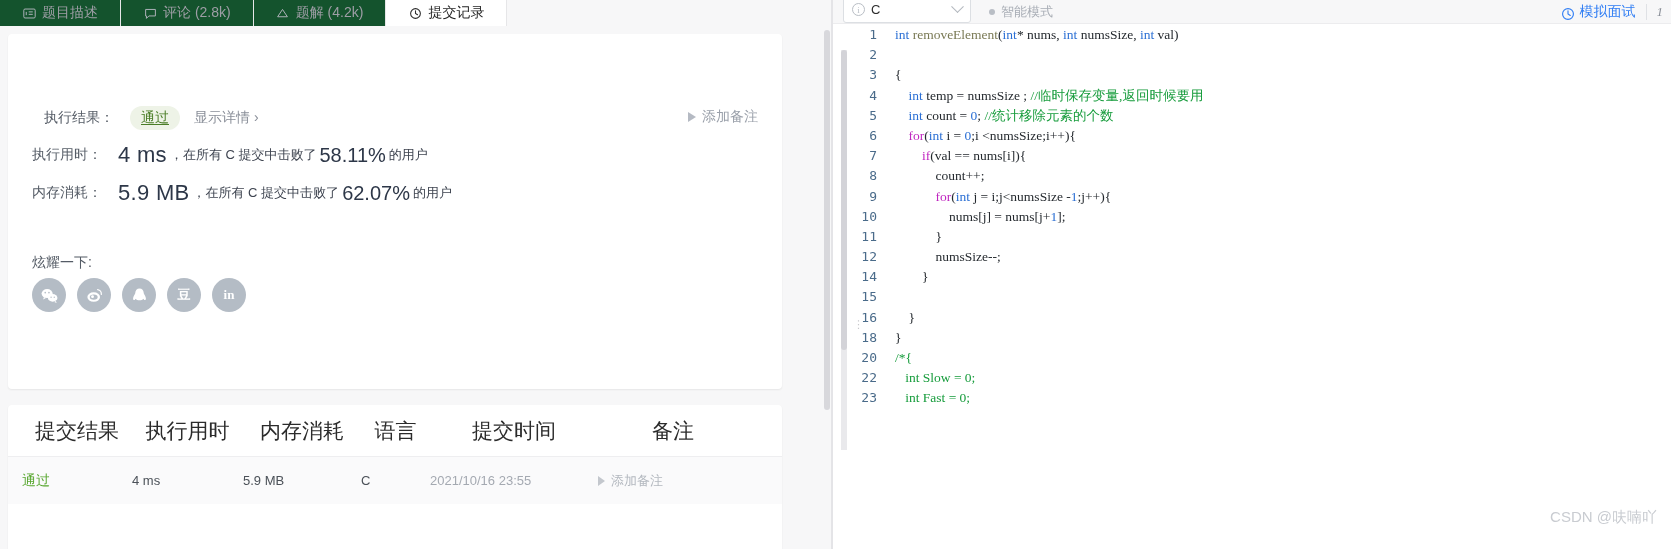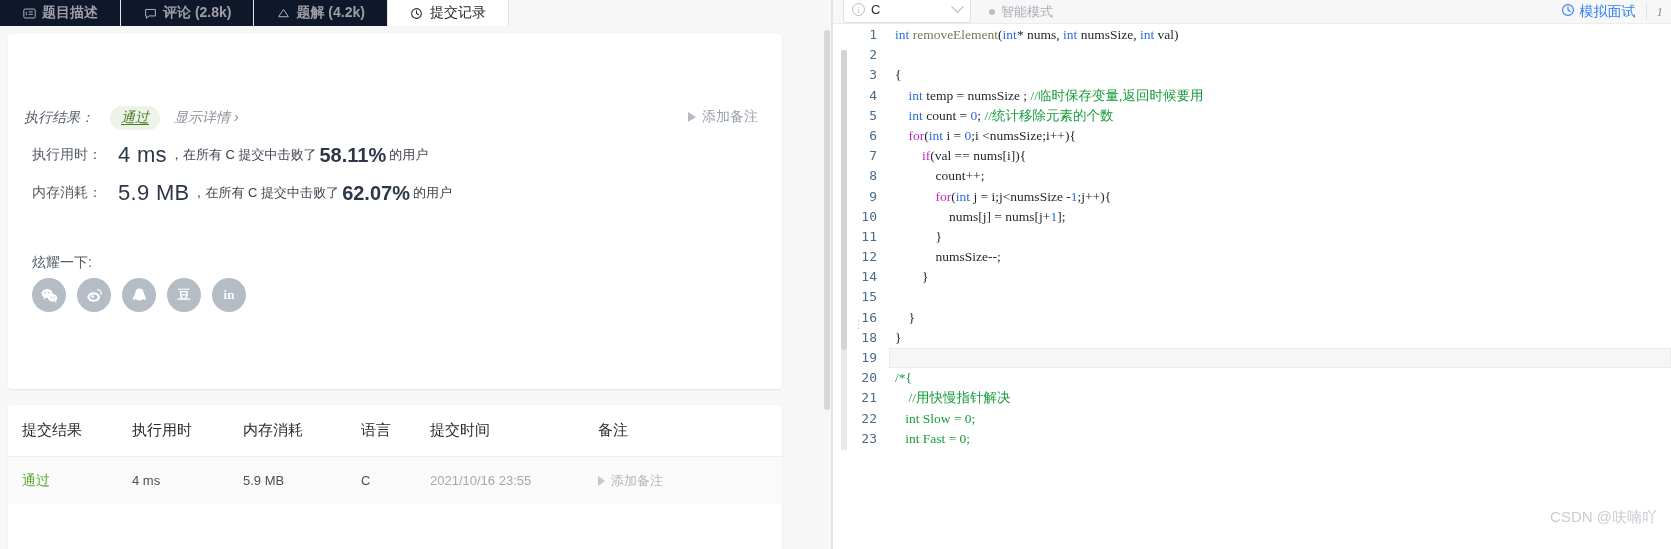--- a/index.html
+++ b/index.html
@@ -27,24 +27,23 @@
   }
   .tab {
     height: 26px;
     display: flex;
     align-items: center;
     gap: 6px;
     padding: 0 22px;
     font-size: 14px;
     color: #9e9ea6;
     white-space: nowrap;
-    background: #0f172a;
+    background: #14532d;
     border-right: 1px solid #e6e6e8;
     position: relative;
-    font-weight: bold;
   }
   .tab.active {
     background: #ffffff;
     color: #262626;
     font-weight: 500;
     border-right: 1px solid #e6e6e8;
   }
   .tab .t-icon { display: inline-flex; width: 14px; height: 14px; align-items: center; justify-content: center; }
   .tab .t-icon svg { width: 13px; height: 13px; }
   .tab-filler { flex: 1; height: 26px; background: #f7f7f8; border-bottom: 1px solid transparent; }
@@ -56,40 +55,40 @@
     background: #ffffff;
     border-radius: 4px;
     box-shadow: 0 1px 2px rgba(0,0,0,0.07);
   }
   .row-line { display: flex; align-items: center; }
   .lbl {
     font-size: 14px; color: #3c3c4399;
     color: #555c66;
     width: 86px;
   }
-  .r1 { position: absolute; left: 16px; top: 72px; font-style: italic; }
+  .r1 { position: absolute; left: 36px; top: 72px; }
   .badge-pass {
     background: #eef3e7;
     color: #4a7d27;
     font-size: 14px;
     padding: 3px 11px;
     border-radius: 12px;
     text-decoration: underline;
     text-underline-offset: 2px;
   }
   .detail-link {
     margin-left: 14px;
     font-size: 14px;
     color: #8a8f99;
   }
   .r2 { position: absolute; left: 24px; top: 108px; }
   .r3 { position: absolute; left: 24px; top: 146px; }
   .big-num { font-size: 22px; color: #2d3748; font-weight: 400; letter-spacing: .3px; }
   .mid-txt { font-size: 13px; color: #3e4450; margin: 0 3px; }
-  .pct { font-size: 20px; color: #2d3748; font-weight: bold; }
+  .pct { font-size: 20px; color: #2d3748; }
   .r4 { position: absolute; left: 24px; top: 184px; }
   .cases { font-size: 20px; color: #2d3748; }
   .r5 { position: absolute; left: 24px; top: 220px; }
   .share-row { position: absolute; left: 24px; top: 244px; display: flex; gap: 11px; }
   .sicon {
     width: 34px; height: 34px; border-radius: 50%;
     background: #b4bcc5;
     display: flex; align-items: center; justify-content: center;
     color: #ffffff;
   }
@@ -123,21 +122,21 @@
     box-shadow: 0 1px 2px rgba(0,0,0,0.07);
   }
   .thead { display: flex; height: 52px; align-items: center; border-bottom: 1px solid #eeeef0; }
   .tbody-row { display: flex; height: 47px; align-items: center; background: #fafafb; }
   .c0 { width: 124px; padding-left: 14px; }
   .c1 { width: 111px; }
   .c2 { width: 118px; }
   .c3 { width: 69px; }
   .c4 { width: 168px; }
   .c5 { width: 150px; }
-  .th { font-size: 15px; color: #2b2b2b; }
+  .th { font-size: 21px; color: #2b2b2b; text-align: center; }
   .td { font-size: 13px; color: #4b5158; }
   .td-pass { font-size: 14px; color: #5aa832; }
   .td-date { font-size: 13px; color: #a4a9b1; }
   .td-note { font-size: 13px; color: #b3b8bf; display: flex; align-items: center; gap: 6px; }
   .tri-sm { width: 0; height: 0; border-left: 7px solid #c3c7cd; border-top: 5px solid transparent; border-bottom: 5px solid transparent; }
 
   .left-scrollbar {
     position: absolute; right: 1px; top: 30px;
     width: 6px; height: 380px;
     background: #d8d8dc; border-radius: 3px;
@@ -175,21 +174,21 @@
     width: 13px; height: 13px; border-radius: 50%;
     border: 1px solid #b9bec5; color: #b9bec5;
     font-size: 9px; display: flex; align-items: center; justify-content: center;
     font-family: "Liberation Serif", serif;
   }
   .lang-name { font-size: 13px; color: #2d2d2d; flex: 1; }
   .chev { width: 9px; height: 9px; border-right: 1.5px solid #b3b8bf; border-bottom: 1.5px solid #b3b8bf; transform: rotate(45deg) translate(-2px,-2px); }
   .smart-mode { display: flex; align-items: center; gap: 6px; margin-left: 18px; font-size: 13px; color: #a8adb5; }
   .dot { width: 6px; height: 6px; border-radius: 50%; background: #b9bec5; }
   .hdr-right { position: absolute; right: 8px; display: flex; align-items: center; gap: 10px; }
-  .mock-btn { display: flex; align-items: flex-start; gap: 5px; font-size: 14px; color: #2f7df4; }
+  .mock-btn { display: flex; align-items: flex-end; gap: 5px; font-size: 14px; color: #2f7df4; }
   .mock-btn svg { width: 14px; height: 14px; }
   .hdr-sep { width: 1px; height: 16px; background: #dfe1e5; }
   .hdr-num { font-size: 13px; color: #8b9099; font-family: "Liberation Serif", serif; font-style: italic; }
 
   .code-area {
     position: absolute; top: 25px; left: 0;
     width: 838px; height: 524px;
     background: #ffffff;
     font-family: "DejaVu Sans Mono", monospace;
     font-size: 13.5px;
@@ -403,23 +402,21 @@
           <div class="code-line"><div class="ln">7</div><div class="code-text"><span class="pl">        </span><span class="kw">if</span><span class="pl">(val == nums[i]){</span></div></div>
           <div class="code-line"><div class="ln">8</div><div class="code-text"><span class="pl">            count++;</span></div></div>
           <div class="code-line"><div class="ln">9</div><div class="code-text"><span class="pl">            </span><span class="kw">for</span><span class="pl">(</span><span class="kw2">int</span><span class="pl"> j = i;j&lt;numsSize -</span><span class="num">1</span><span class="pl">;j++){</span></div></div>
           <div class="code-line"><div class="ln">10</div><div class="code-text"><span class="pl">                nums[j] = nums[j+</span><span class="num">1</span><span class="pl">];</span></div></div>
           <div class="code-line"><div class="ln">11</div><div class="code-text"><span class="pl">            }</span></div></div>
           <div class="code-line"><div class="ln">12</div><div class="code-text"><span class="pl">            numsSize--;</span></div></div>
           <div class="code-line"><div class="ln">14</div><div class="code-text"><span class="pl">        }</span></div></div>
           <div class="code-line"><div class="ln">15</div><div class="code-text"></div></div>
           <div class="code-line"><div class="ln">16</div><div class="code-text"><span class="pl">    }</span></div></div>
           <div class="code-line"><div class="ln">18</div><div class="code-text"><span class="pl">}</span></div></div>
-          <div class="code-line active"><div class="ln">19</div><div class="code-text"></div></div>
           <div class="code-line"><div class="ln">20</div><div class="code-text"><span class="cm">/*{</span></div></div>
-          <div class="code-line"><div class="ln">21</div><div class="code-text"><span class="cm">    //用快慢指针解决</span></div></div>
           <div class="code-line"><div class="ln">22</div><div class="code-text"><span class="cm">   int Slow = 0;</span></div></div>
           <div class="code-line"><div class="ln">23</div><div class="code-text"><span class="cm">   int Fast = 0;</span></div></div>
         </div>
     </div>
 
     <div class="watermark">CSDN @呋喃吖</div>
   </div>
 </div>
 
 </body></html>

